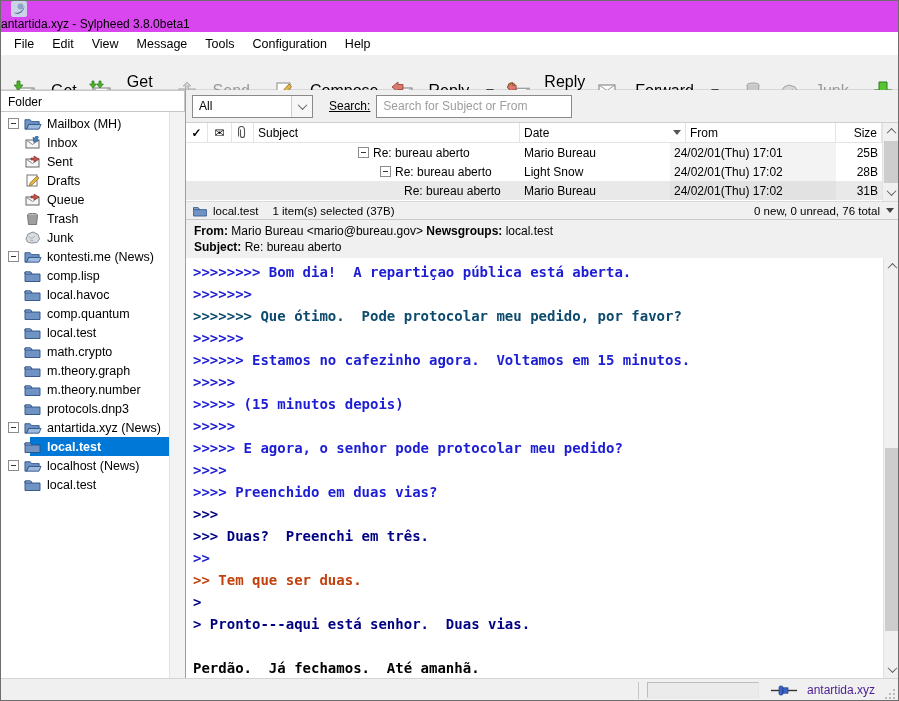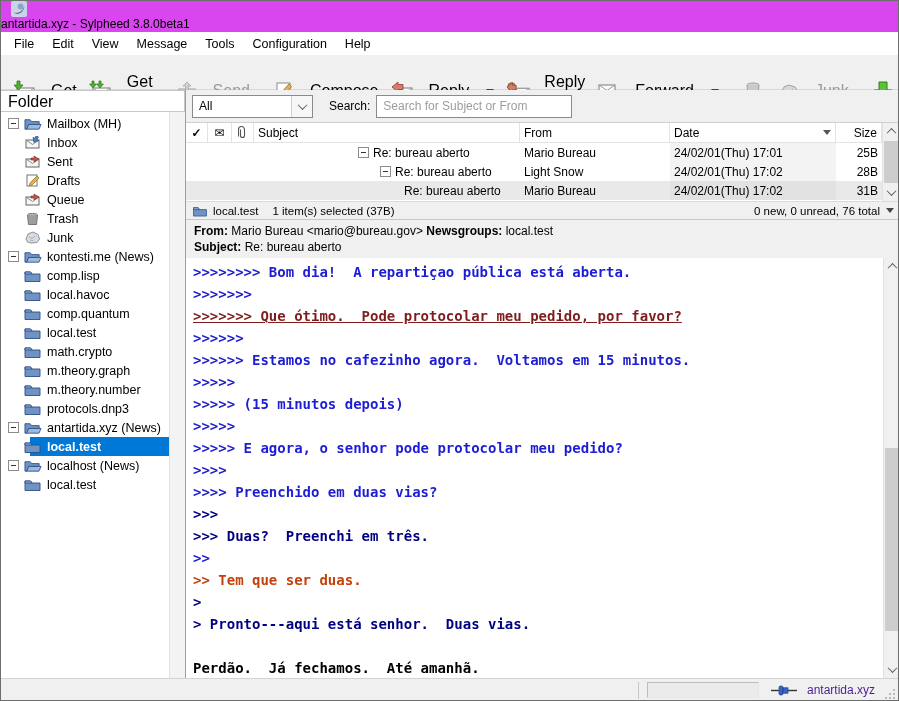--- a/index.html
+++ b/index.html
@@ -21,39 +21,39 @@
   
   .toolbar{position:absolute;left:0;top:54px;width:100%;height:35px;background:#f0f0f0;border-bottom:1px solid #d8d8d8;display:flex;align-items:center;padding-left:6px;box-sizing:border-box;}
   .tb-btn{display:flex;align-items:center;gap:14px;padding:3px 6px;font-size:16px;color:#000;margin-top:38px;}
   .tb-btn.disabled .tb-label{color:#9a9a9a;}
   .tbi{width:24px;height:22px;display:flex;align-items:center;justify-content:center;}
   .tb-sep{width:1px;height:24px;background:#c9c9c9;margin:0 5px;}
   .dd-arrow{width:0;height:0;border-left:4px solid transparent;border-right:4px solid transparent;border-top:5px solid #444;margin-left:3px;}
 
   
   .folder-pane{position:absolute;left:0;top:89px;width:185px;height:588px;background:#ffffff;border-right:1px solid #9e9e9e;box-sizing:border-box;}
-  .folder-header{height:22px;line-height:22px;background:#ffffff;border:1px solid #c6c6c6;border-left:none;font-size:16px;padding-left:7px;color:#000;box-sizing:border-box;}
+  .folder-header{height:22px;line-height:22px;background:#ffffff;border:1px solid #c6c6c6;border-left:none;font-size:12px;padding-left:7px;color:#000;box-sizing:border-box;}
   .folder-scrolltrack{position:absolute;top:22px;right:0;width:15px;bottom:0;background:#f3f3f3;border-left:1px solid #e2e2e2;}
   .folder-tree{position:absolute;left:0;top:24px;right:15px;bottom:0;overflow:hidden;}
   .tree-item{height:19px;display:flex;align-items:center;font-size:12.5px;color:#000;position:relative;}
   .tree-item.depth0{padding-left:7px;}
   .tree-item.depth1{padding-left:23px;}
   .tree-item.selected{background:linear-gradient(to right,transparent 29px,#0078d7 29px);}
   .tree-item.selected .flabel{color:#fff;font-weight:bold;}
   .expander{width:11px;height:11px;border:1px solid #8c8c8c;background:#fff;display:flex;align-items:center;justify-content:center;margin-right:5px;box-sizing:border-box;flex:0 0 auto;}
   .expander i{display:block;width:5px;height:1px;background:#333;}
   .ficon{width:18px;height:14px;margin-right:5px;flex:0 0 auto;display:flex;align-items:center;}
   .flabel{white-space:nowrap;}
 
   
   .search-row{position:absolute;left:185px;top:89px;width:714px;height:33px;background:#f0f0f0;border-bottom:1px solid #cfcfcf;display:flex;align-items:center;box-sizing:border-box;}
   .combo{margin-left:6px;width:121px;height:23px;background:#fff;border:1px solid #8a8a8a;display:flex;align-items:center;box-sizing:border-box;}
   .combo-value{flex:1;font-size:12px;padding-left:6px;}
   .combo-btn{width:20px;height:100%;border-left:1px solid #cfcfcf;background:#f7f7f7;display:flex;align-items:center;justify-content:center;}
-  .search-label{font-size:12px;margin-left:16px;margin-right:6px;}
+  .search-label{font-size:12px;margin-left:16px;margin-right:6px;text-decoration:underline;}
   .search-input{width:196px;height:23px;border:1px solid #8a8a8a;font-size:12px;padding:0 6px;box-sizing:border-box;font-family:"Liberation Sans",sans-serif;color:#000;}
   .search-input::placeholder{color:#9d9d9d;}
 
   
   .msg-list{position:absolute;left:185px;top:122px;width:714px;height:78px;background:#fff;box-sizing:border-box;}
   .list-header{display:flex;height:19px;background:#fff;border-bottom:1px solid #e3e3e3;font-size:12px;}
   .hcell{border-right:1px solid #e3e3e3;display:flex;align-items:center;padding:0 4px;box-sizing:border-box;color:#000;}
   .col-flag{width:22px;justify-content:center;}
   .col-unread{width:24px;justify-content:center;}
   .col-mime{width:22px;justify-content:center;}
@@ -499,26 +499,26 @@
           <span>✉</span>
         </div>
       <div class="hcell col-mime">
           <svg width="9" height="14" viewBox="0 0 9 14">
             <path d="M2.5 3.5v6a2 2 0 0 0 4 0v-6a3 3 0 0 0-6 0v7" fill="none" stroke="#555" stroke-width="1.1"></path>
           </svg>
         </div>
       <div class="hcell col-subject">
           <span>Subject</span>
         </div>
-      <div class="hcell col-from">
-          <span>From</span>
-        </div>
       <div class="hcell col-date">
           <span>Date</span>
           <span class="sort-arrow"></span>
+        </div>
+      <div class="hcell col-from">
+          <span>From</span>
         </div>
       <div class="hcell col-size">
           <span>Size</span>
         </div>
     </div>
     <div id="list-rows">
         <div class="list-row">
           <div class="lcell col-flag"></div>
           <div class="lcell col-unread"></div>
           <div class="lcell col-mime"></div>
@@ -592,21 +592,21 @@
     <div class="mh-line">
       <span class="mh-b">Subject:</span>
       <span>Re: bureau aberto</span>
     </div>
   </div>
 
   <div class="msg-body">
     <div class="body-text" id="body-text">
         <div class="body-line" style="color: rgb(29, 29, 212);">&gt;&gt;&gt;&gt;&gt;&gt;&gt;&gt; Bom dia!  A repartiçao pública está aberta.</div>
         <div class="body-line" style="color: rgb(29, 29, 212);">&gt;&gt;&gt;&gt;&gt;&gt;&gt;</div>
-        <div class="body-line" style="color: #7f1d1d; text-decoration: underline;">&gt;&gt;&gt;&gt;&gt;&gt;&gt; Que ótimo.  Pode protocolar meu pedido, por favor?</div>
+        <div class="body-line" style="color: #0c4a6e;">&gt;&gt;&gt;&gt;&gt;&gt;&gt; Que ótimo.  Pode protocolar meu pedido, por favor?</div>
         <div class="body-line" style="color: rgb(29, 29, 212);">&gt;&gt;&gt;&gt;&gt;&gt;</div>
         <div class="body-line" style="color: rgb(29, 29, 212);">&gt;&gt;&gt;&gt;&gt;&gt; Estamos no cafezinho agora.  Voltamos em 15 minutos.</div>
         <div class="body-line" style="color: rgb(29, 29, 212);">&gt;&gt;&gt;&gt;&gt;</div>
         <div class="body-line" style="color: rgb(29, 29, 212);">&gt;&gt;&gt;&gt;&gt; (15 minutos depois)</div>
         <div class="body-line" style="color: rgb(29, 29, 212);">&gt;&gt;&gt;&gt;&gt;</div>
         <div class="body-line" style="color: rgb(29, 29, 212);">&gt;&gt;&gt;&gt;&gt; E agora, o senhor pode protocolar meu pedido?</div>
         <div class="body-line" style="color: rgb(29, 29, 212);">&gt;&gt;&gt;&gt;</div>
         <div class="body-line" style="color: rgb(29, 29, 212);">&gt;&gt;&gt;&gt; Preenchido em duas vias?</div>
         <div class="body-line" style="color: rgb(0, 0, 130);">&gt;&gt;&gt;</div>
         <div class="body-line" style="color: rgb(0, 0, 130);">&gt;&gt;&gt; Duas?  Preenchi em três.</div>

